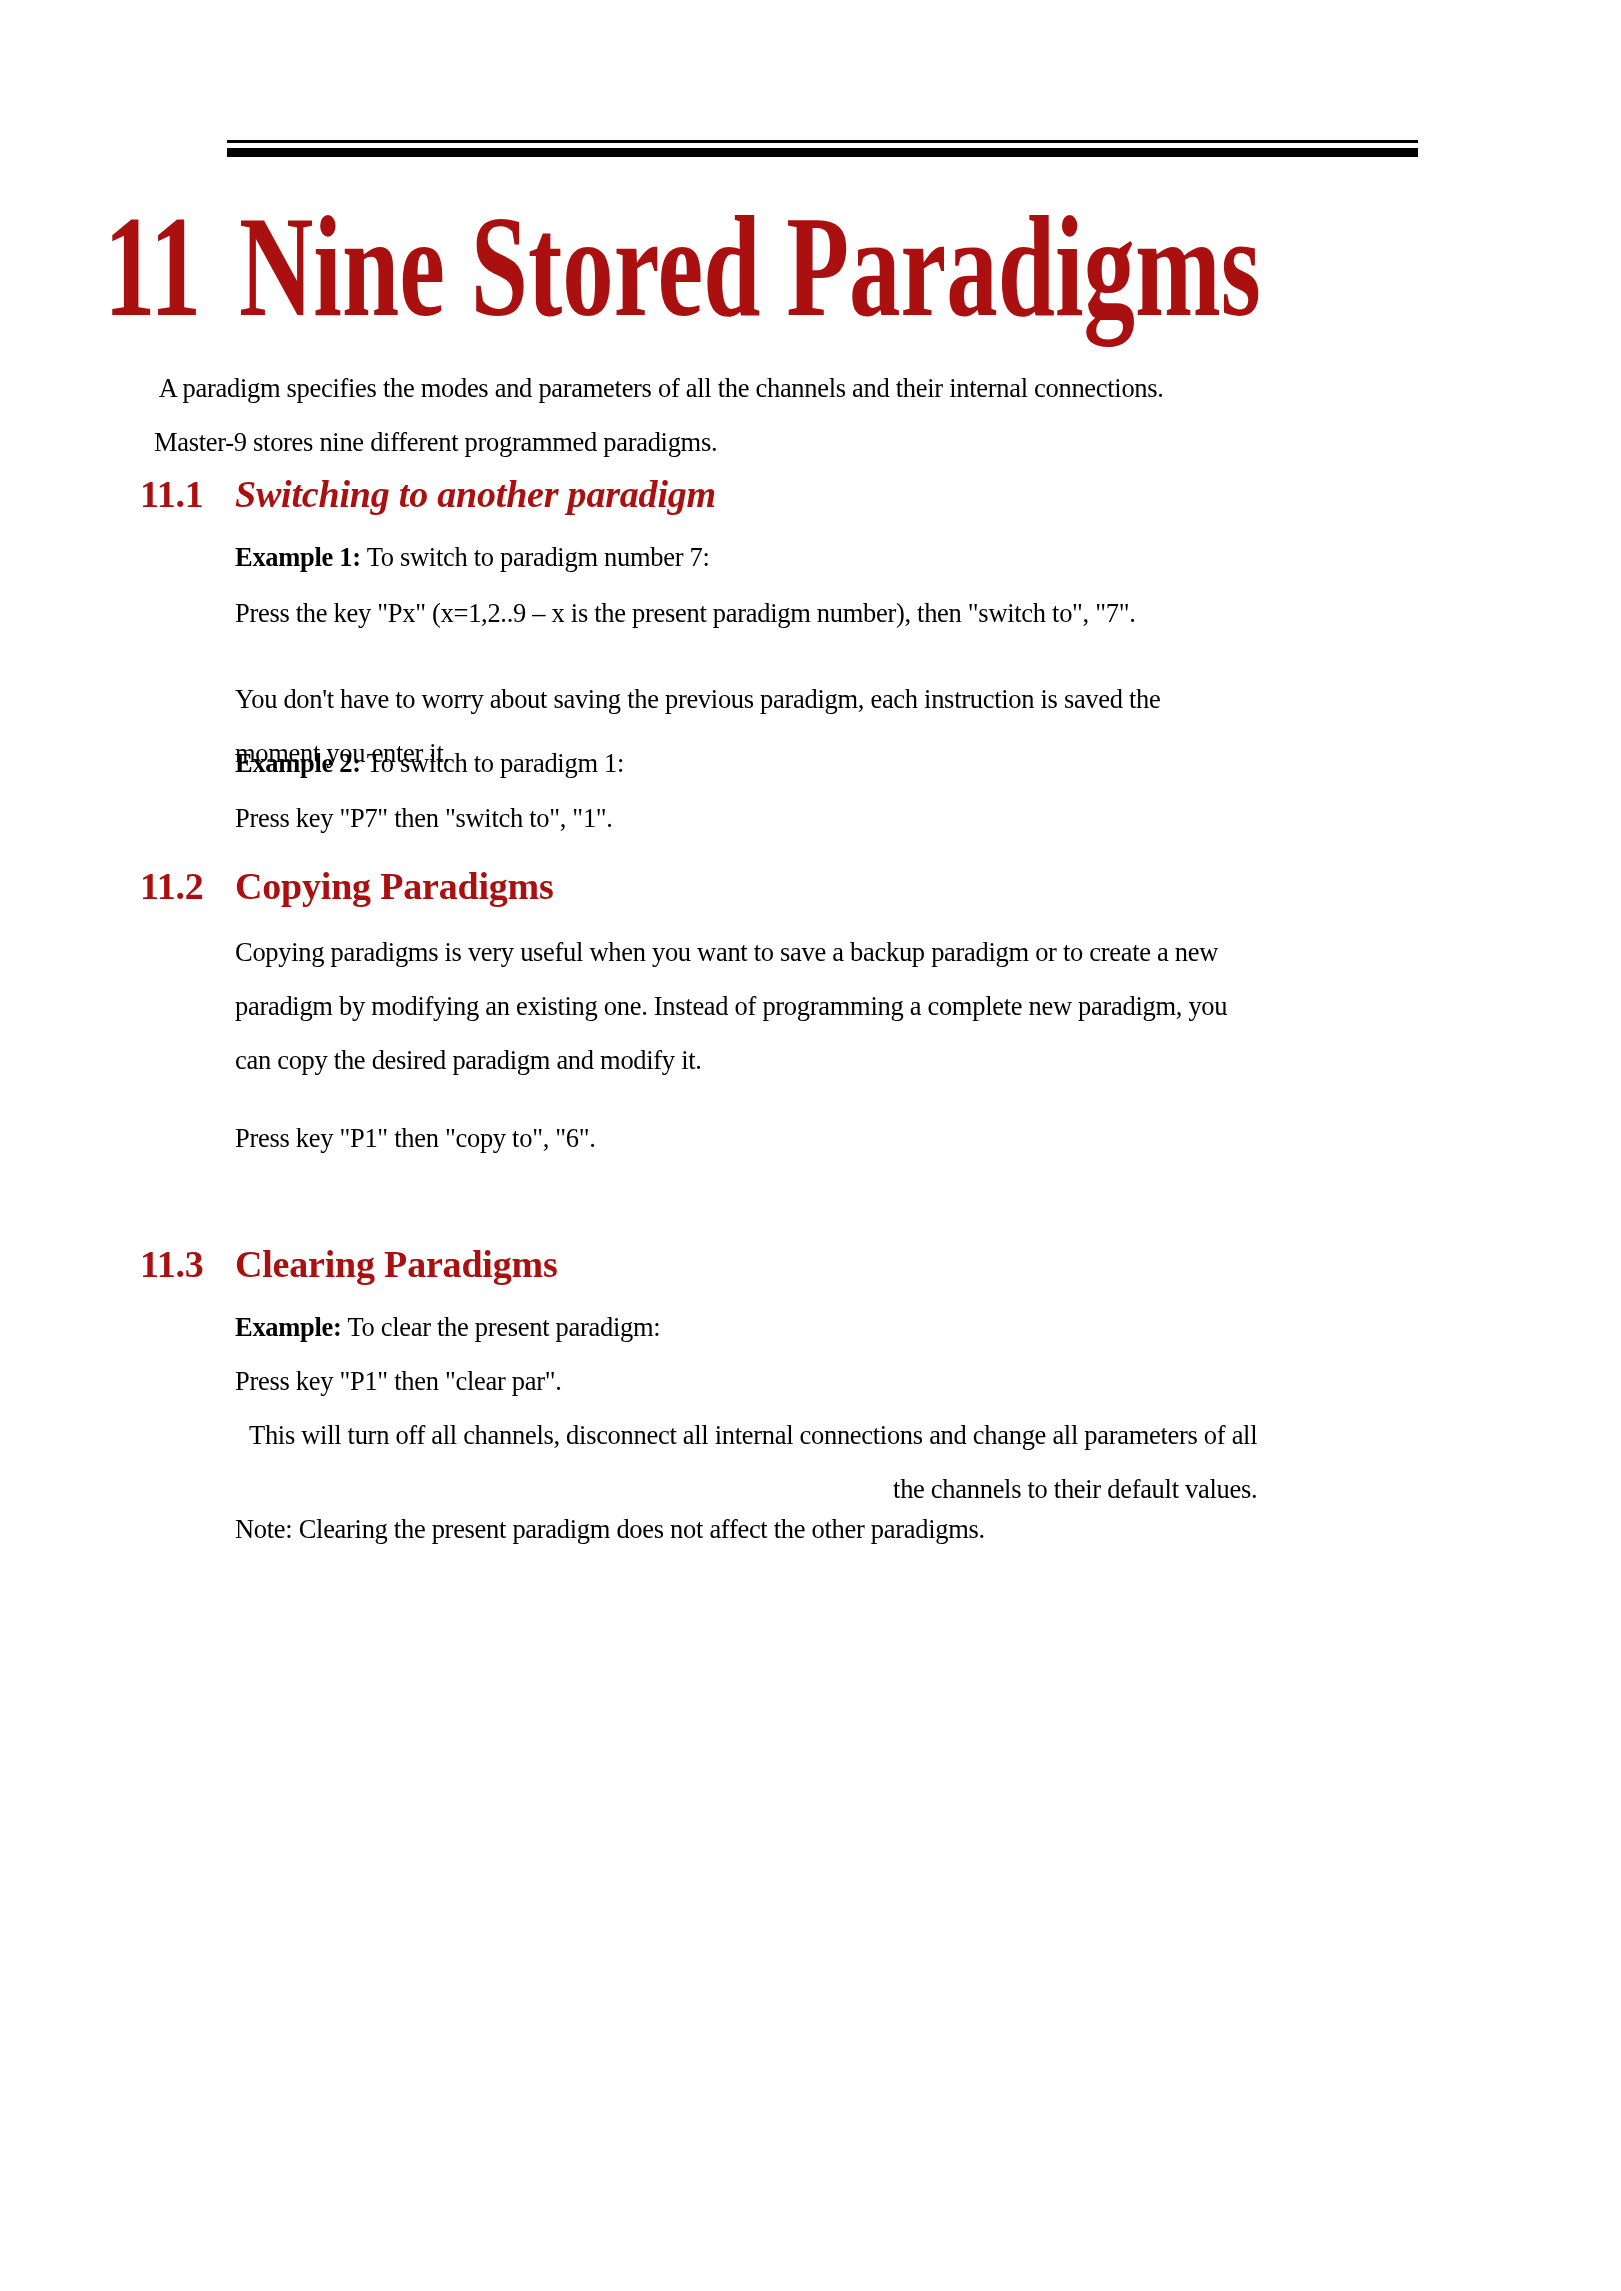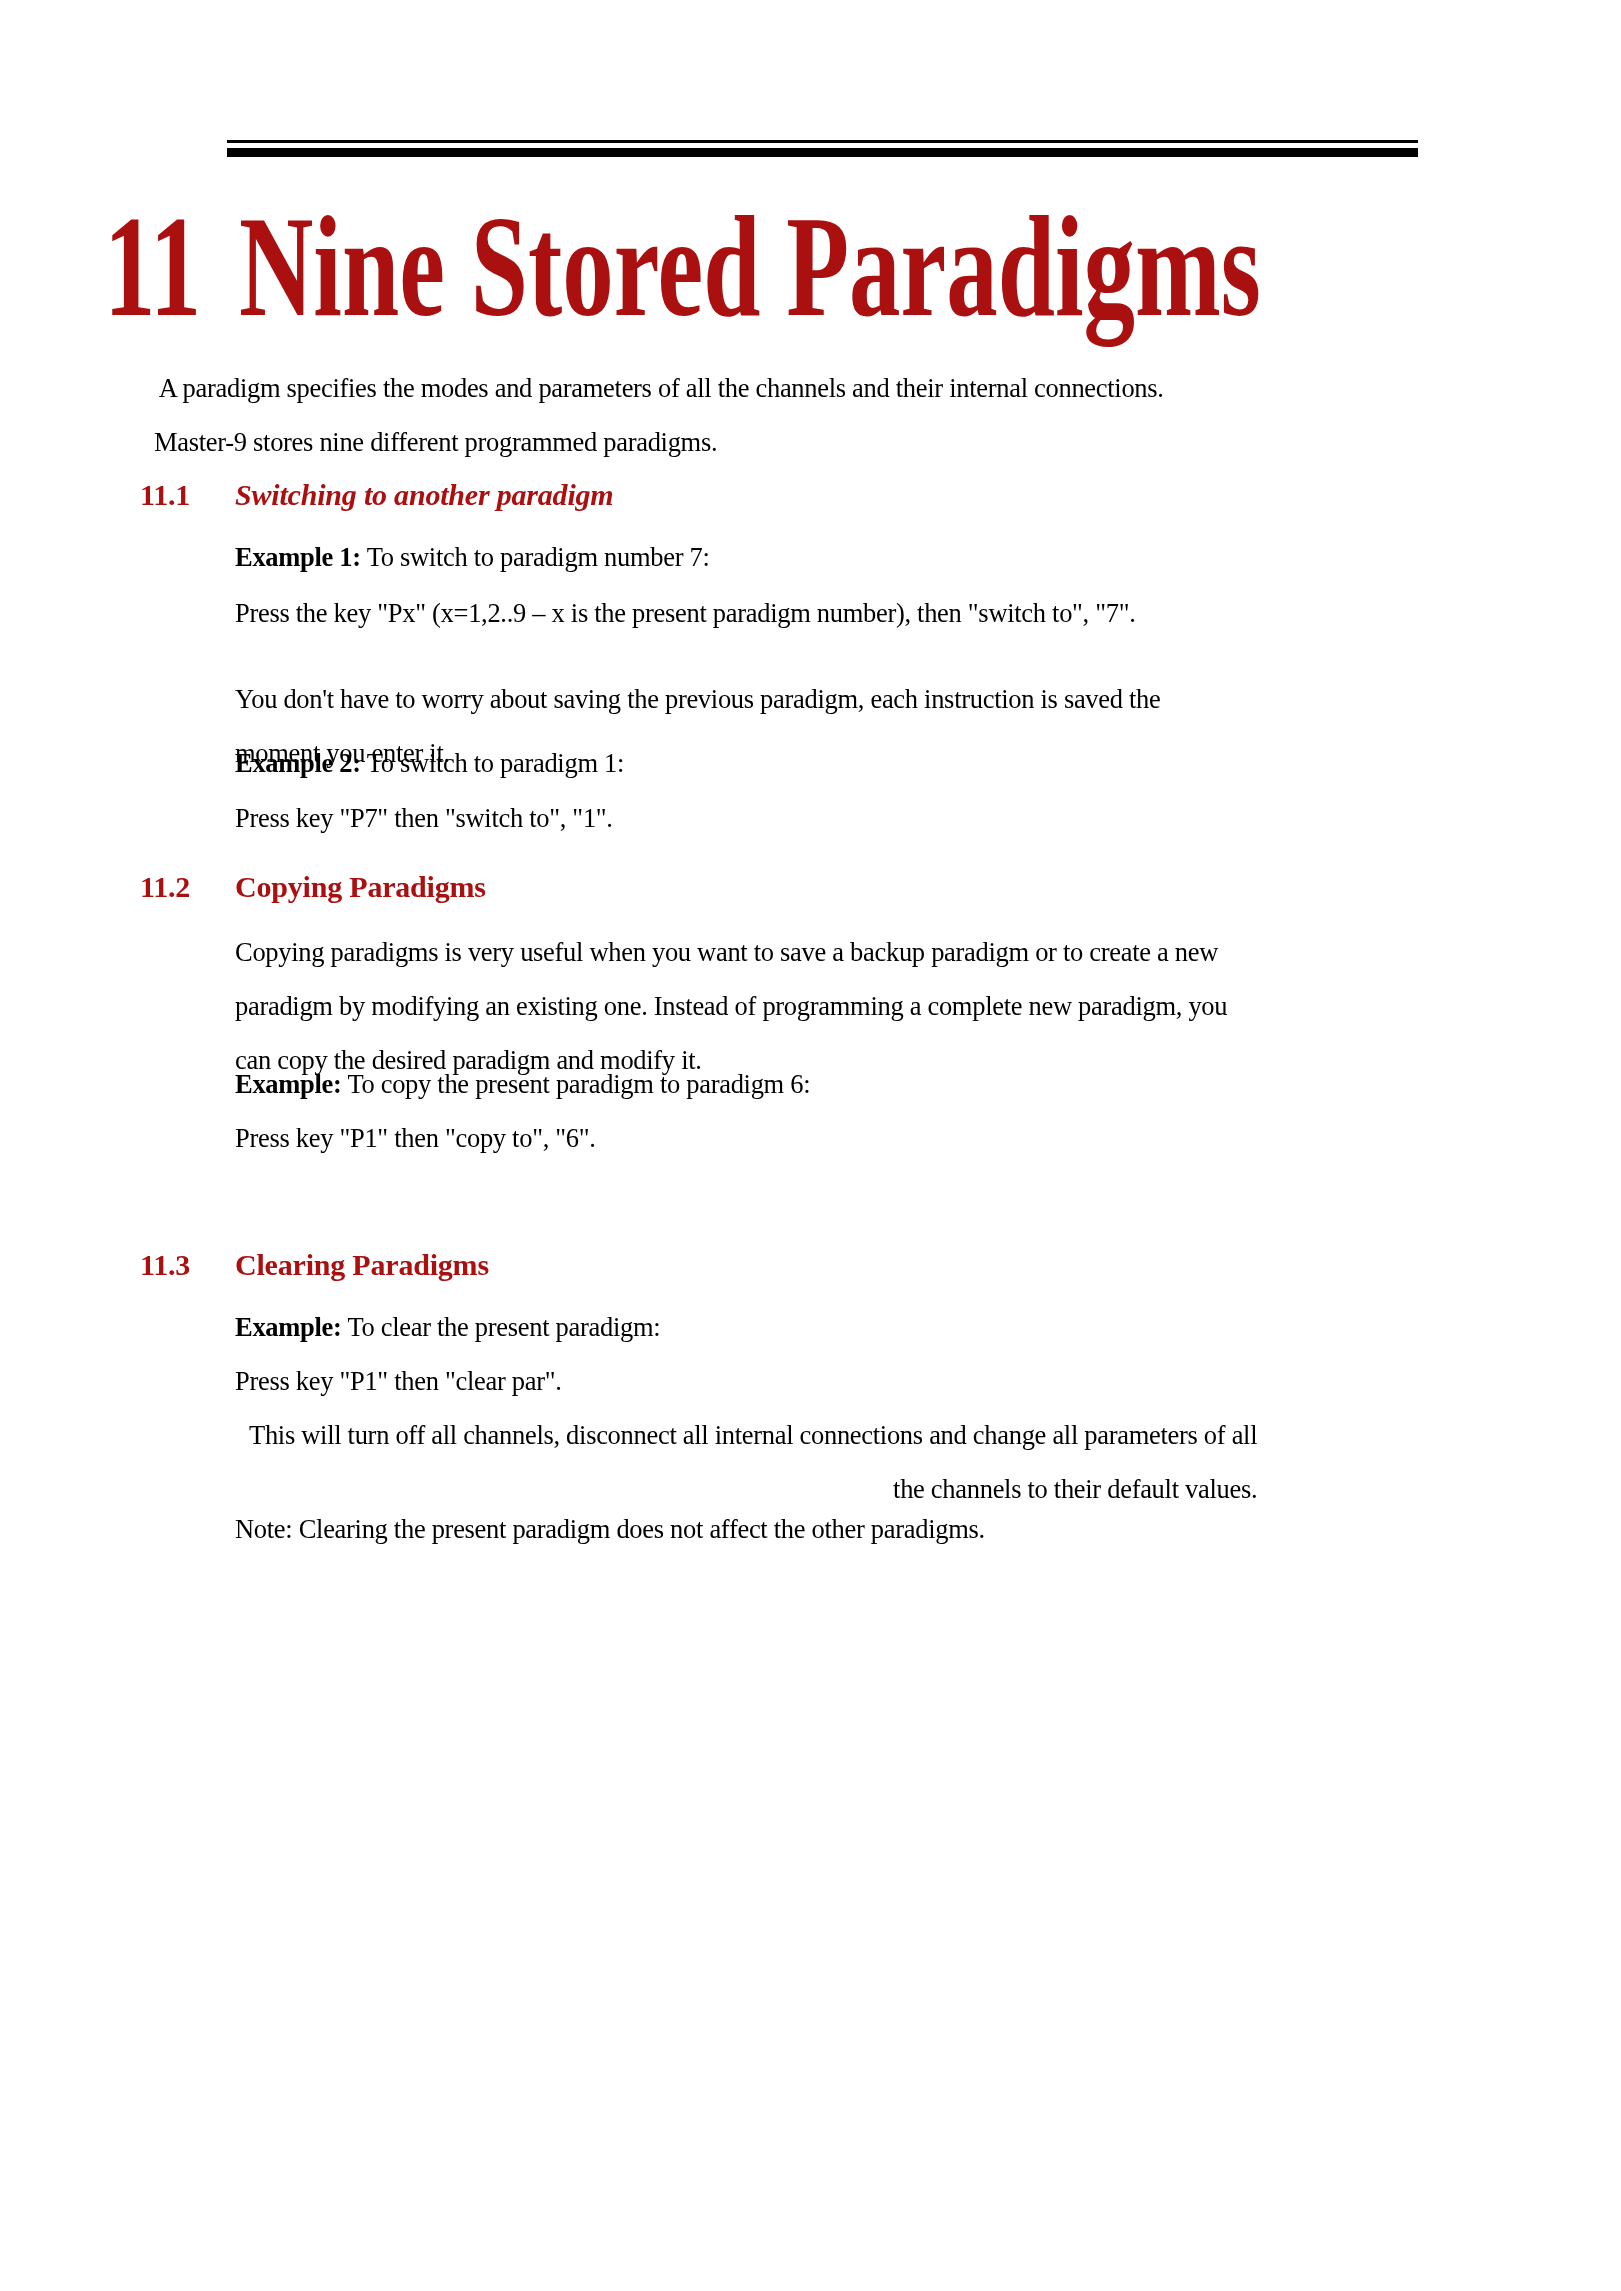--- a/index.html
+++ b/index.html
@@ -36,21 +36,21 @@
     font-size:26.5px;
     line-height:54px;
     letter-spacing:-0.3px;
     white-space:pre;
     margin:0;
   }
   .body-text b{font-weight:bold;}
 
   .sec-num,.sec-title{
     position:absolute;
-    font-size:30px;
+    font-size:38px;
     line-height:39px;
     font-weight:bold;
     color:var(--accent,#AB1010);
     white-space:pre;
     letter-spacing:-0.2px;
   }
   .sec-num{left:140px;}
   .sec-title{left:235px;}
   .italic{font-style:italic;}
 
@@ -87,21 +87,20 @@
 moment you enter it.</p>
   <p class="body-text" style="left:235px;top:736px;"><b>Example 2:</b><span> To switch to paradigm 1:</span></p>
   <p class="body-text" style="left:235px;top:791px;">Press key "P7" then "switch to", "1".</p>
 
   <span class="sec-num" style="top:867px;">11.2</span>
   <span class="sec-title" style="top:867px;">Copying Paradigms</span>
 
   <p class="body-text" style="left:235px;top:925px;">Copying paradigms is very useful when you want to save a backup paradigm or to create a new
 paradigm by modifying an existing one. Instead of programming a complete new paradigm, you
 can copy the desired paradigm and modify it.</p>
-  <p class="body-text" style="left:235px;top:1057px;"><b>Example:</b><span> To copy the present paradigm to paradigm 6:</span></p>
   <p class="body-text" style="left:235px;top:1111px;">Press key "P1" then "copy to", "6".</p>
 
   <span class="sec-num" style="top:1245px;">11.3</span>
   <span class="sec-title" style="top:1245px;">Clearing Paradigms</span>
 
   <p class="body-text" style="left:235px;top:1300px;"><b>Example:</b><span> To clear the present paradigm:</span></p>
   <p class="body-text" style="left:235px;top:1354px;">Press key "P1" then "clear par".</p>
   <p class="body-text" style="left:249px;top:1408px;text-align:right;">This will turn off all channels, disconnect all internal connections and change all parameters of all
 the channels to their default values.</p>
   <p class="body-text" style="left:235px;top:1502px;">Note: Clearing the present paradigm does not affect the other paradigms.</p>

